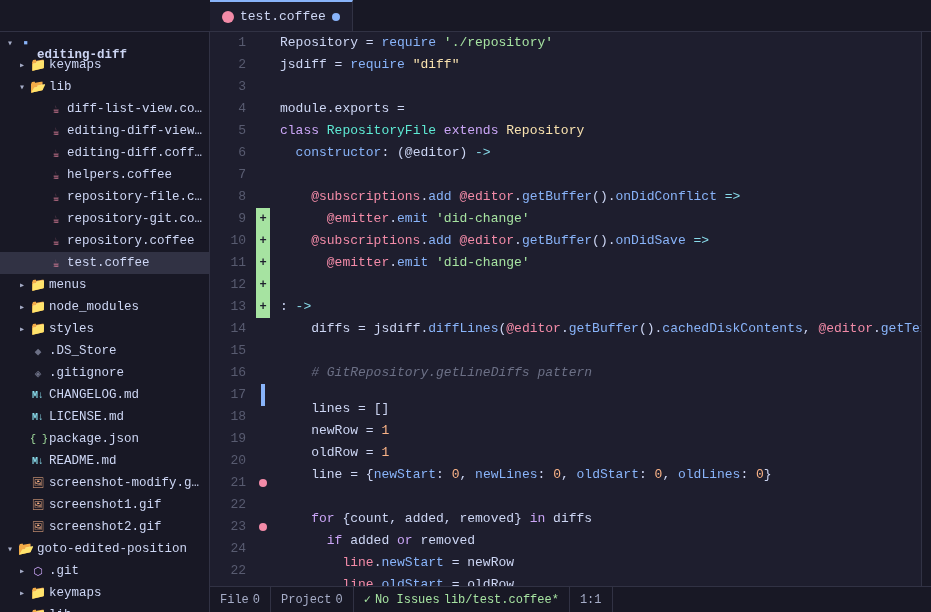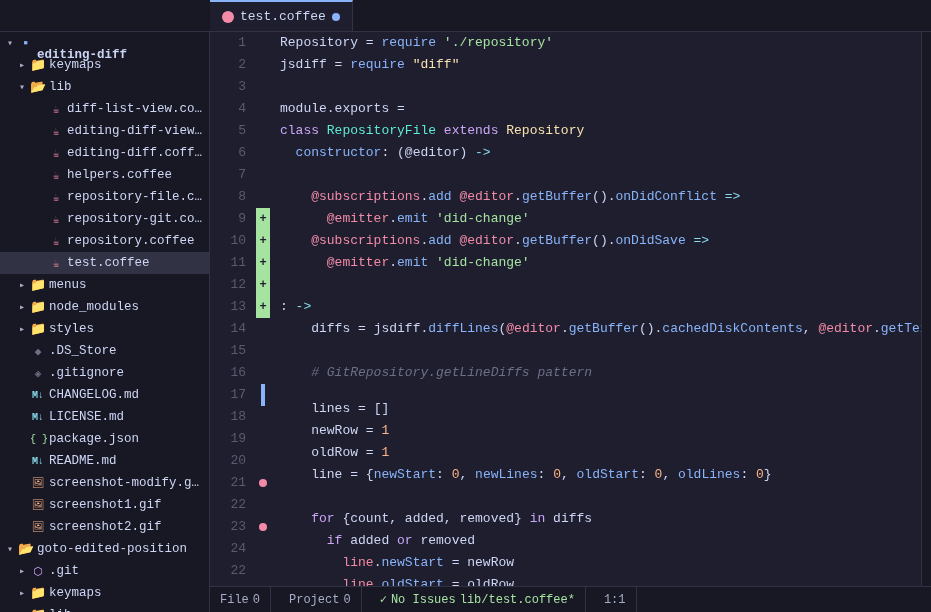--- a/index.html
+++ b/index.html
@@ -163,21 +163,21 @@
 
     
     .status-bar {
       height: 26px;
       background: #181825;
       border-top: 1px solid #313244;
       display: flex;
       align-items: center;
       font-size: 12px;
       color: #a6adc8;
-      gap: 8px;
+      gap: 0;
     }
     .status-item {
       padding: 0 10px;
       height: 100%;
       display: flex;
       align-items: center;
       border-right: 1px solid #313244;
       gap: 4px;
     }
     .status-item.no-issues { color: #a6e3a1; }

